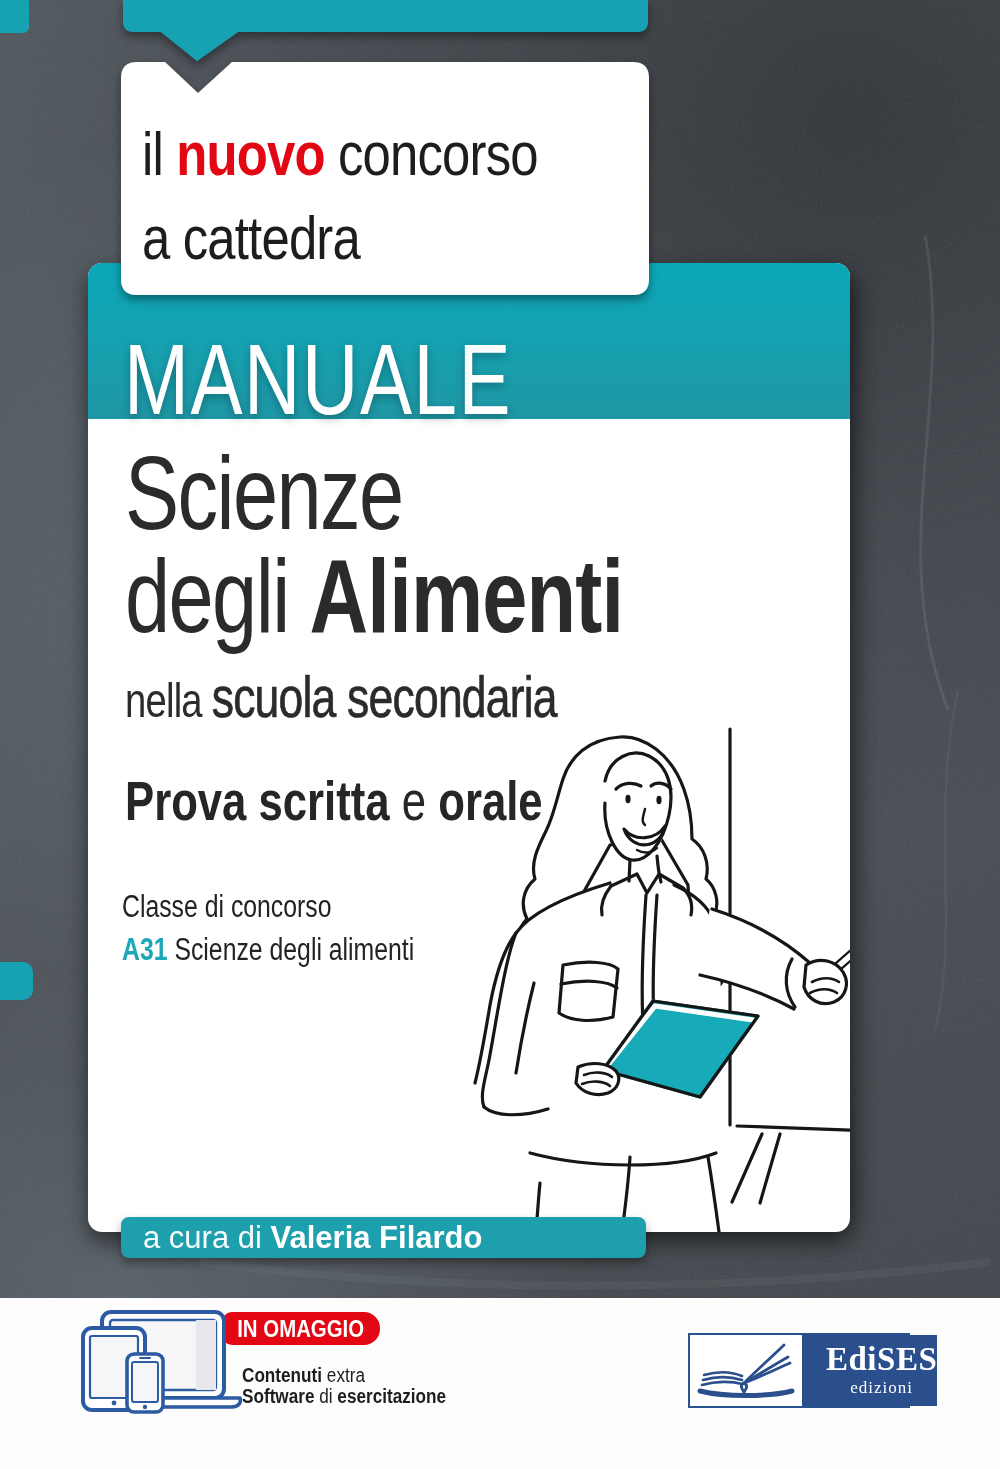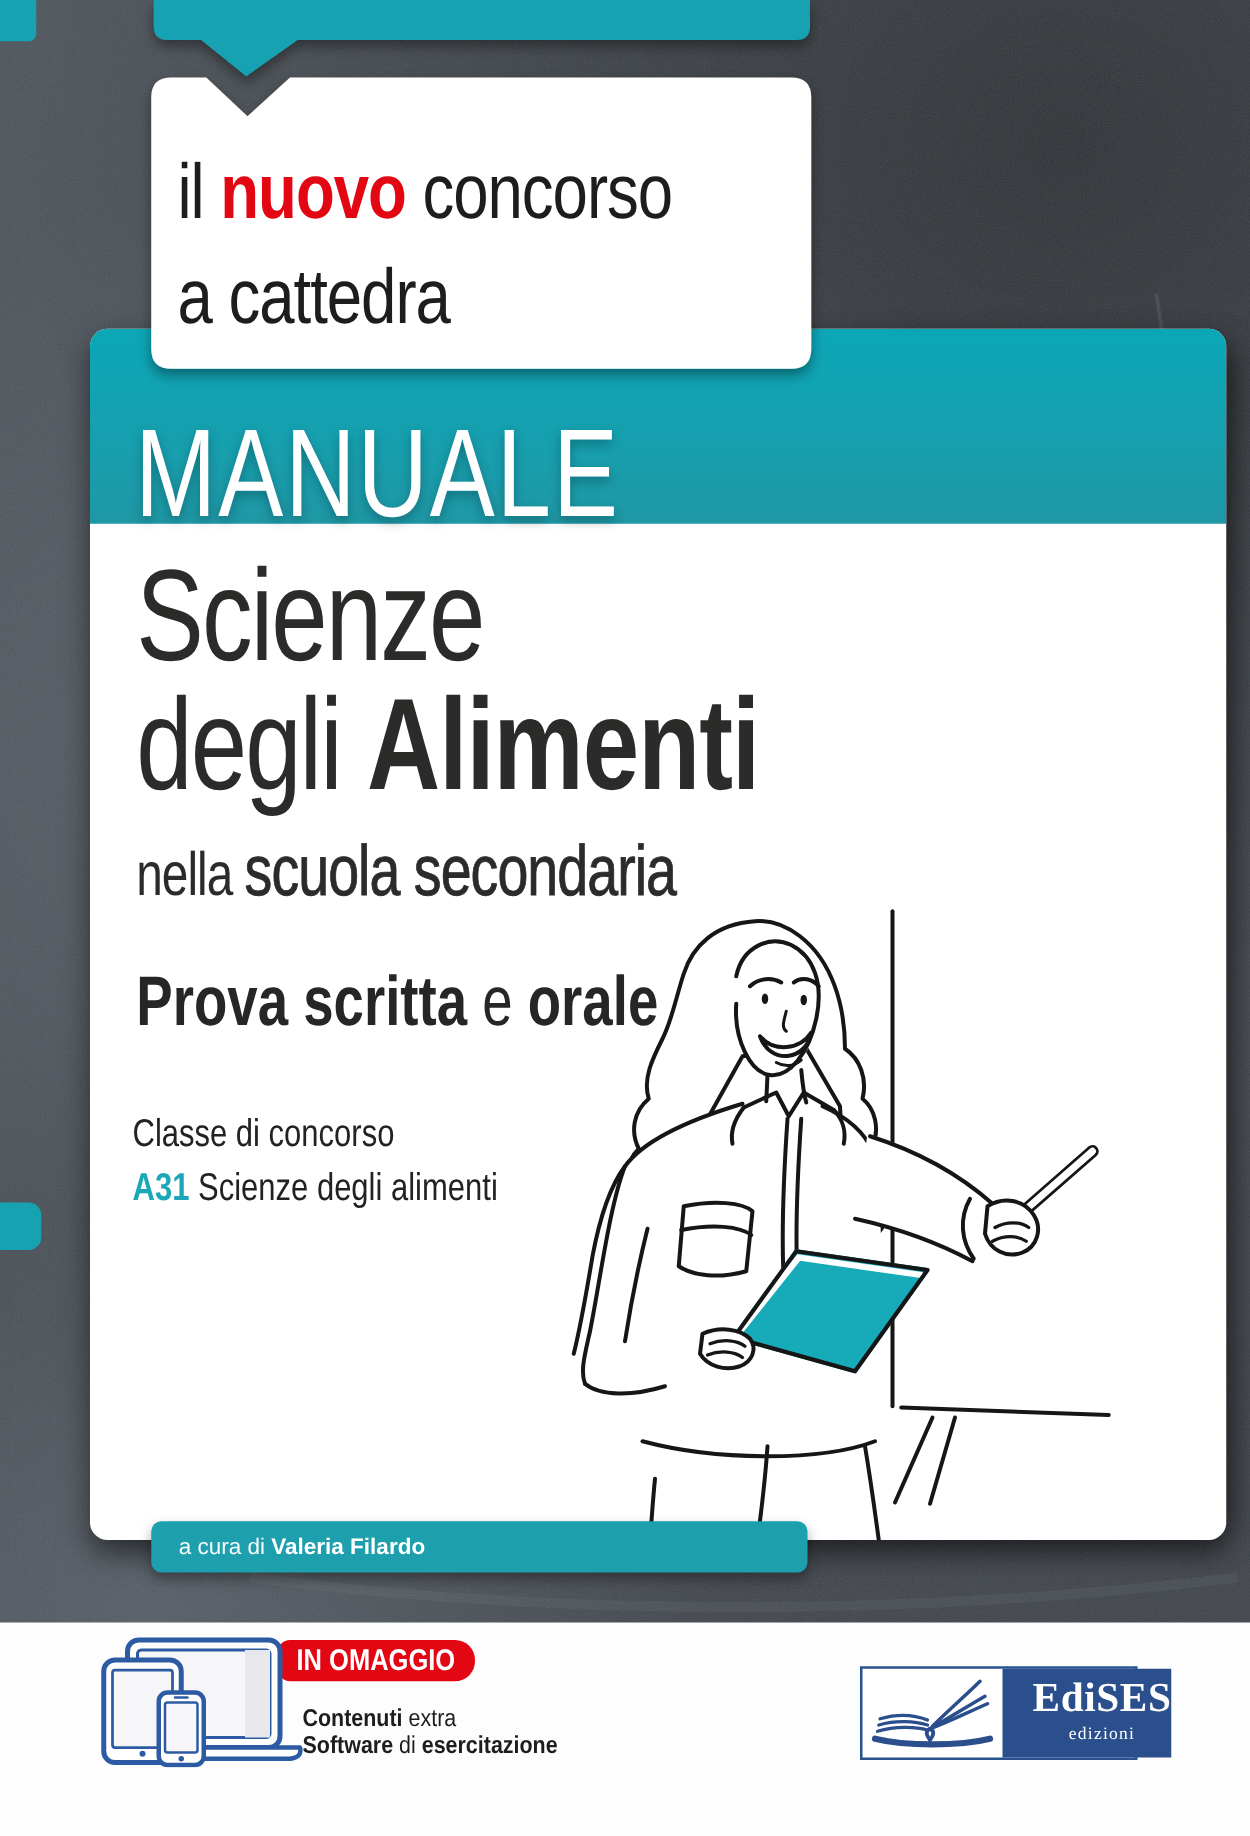--- a/index.html
+++ b/index.html
@@ -24,21 +24,21 @@
   
   .bubbles{position:absolute;left:0;top:0;z-index:4;pointer-events:none;}
   .bubble-text{
     position:absolute;left:142px;top:112px;z-index:5;
     font-size:62px;line-height:84px;color:#1d1d1b;letter-spacing:-1px;
     transform:scaleX(.82);transform-origin:0 0;white-space:nowrap;
   }
   .bubble-text .red{color:#e30713;font-weight:700;}
   
   .card{
-    position:absolute;left:72px;top:263px;width:909px;height:969px;z-index:2;
+    position:absolute;left:88px;top:263px;width:762px;height:969px;z-index:2;
     background:#ffffff;border-radius:14px;overflow:hidden;
     box-shadow:0 10px 22px rgba(0,0,0,.5), 16px 6px 28px -12px rgba(0,0,0,.35);
   }
   .band{position:absolute;left:0;top:0;width:100%;height:156px;
     background:linear-gradient(180deg,#0ba7b7 0%,#16a0af 55%,#1f97a5 100%);}
   .manuale{
     position:absolute;left:36px;top:66px;z-index:2;
     font-size:100px;line-height:100px;font-weight:400;color:#ffffff;letter-spacing:2px;
     transform:scaleX(.78);transform-origin:0 50%;white-space:nowrap;
     text-shadow:0 4px 10px rgba(0,40,46,.35);
@@ -58,21 +58,21 @@
   .classe-block{
     position:absolute;left:34px;top:622px;color:#222222;white-space:nowrap;
     transform:scaleX(.80);transform-origin:0 0;font-size:31px;line-height:43px;z-index:2;
   }
   .classe-block .code{color:#1ba7b8;font-weight:700;}
   .illu{position:absolute;left:372px;top:462px;z-index:1;}
   
   .curator{
     position:absolute;left:121px;top:1217px;width:525px;height:41px;z-index:6;
     background:#1d9fae;border-radius:8px;color:#fff;
-    font-size:18px;line-height:41px;padding-left:22px;box-sizing:border-box;
+    font-size:31px;line-height:41px;padding-left:22px;box-sizing:border-box;
     box-shadow:0 5px 10px rgba(0,0,0,.35);white-space:nowrap;
   }
   .curator .light{font-weight:400;opacity:.96;}
   .curator b{font-weight:700;}
   
   .footer{position:absolute;left:0;top:1298px;width:1000px;height:171px;background:#fdfdfd;z-index:2;}
   .devices{position:absolute;left:80px;top:10px;z-index:3;}
   .badge{
     position:absolute;left:222px;top:14px;width:158px;height:33px;z-index:2;
     background:#e30613;border-radius:10px 16px 16px 10px;color:#ffffff;
@@ -89,21 +89,21 @@
     position:absolute;left:688px;top:35px;width:222px;height:75px;
     border:2px solid #29538f;box-sizing:border-box;display:flex;background:#fff;
   }
   .edises .bookside{width:112px;position:relative;}
   .edises .blueside{
     flex:1;background:#2a4f8c;color:#fff;text-align:center;
     font-family:"Liberation Serif","DejaVu Serif",serif;
     display:flex;flex-direction:column;justify-content:center;padding-left:24px;
   }
   .edises .pname{font-size:33px;line-height:34px;font-weight:700;letter-spacing:.5px;}
-  .edises .ptype{font-size:14px;line-height:23px;font-weight:400;letter-spacing:1px;}
+  .edises .ptype{font-size:17px;line-height:23px;font-weight:400;letter-spacing:1px;}
 </style>
 </head>
 <body>
 
 <div class="bg">
   <svg width="1000" height="1469">
     <filter id="noise">
         <feTurbulence type="fractalNoise" baseFrequency="0.9" numOctaves="2" stitchTiles="stitch"></feTurbulence>
         <feColorMatrix type="saturate" values="0"></feColorMatrix>
       </filter>

